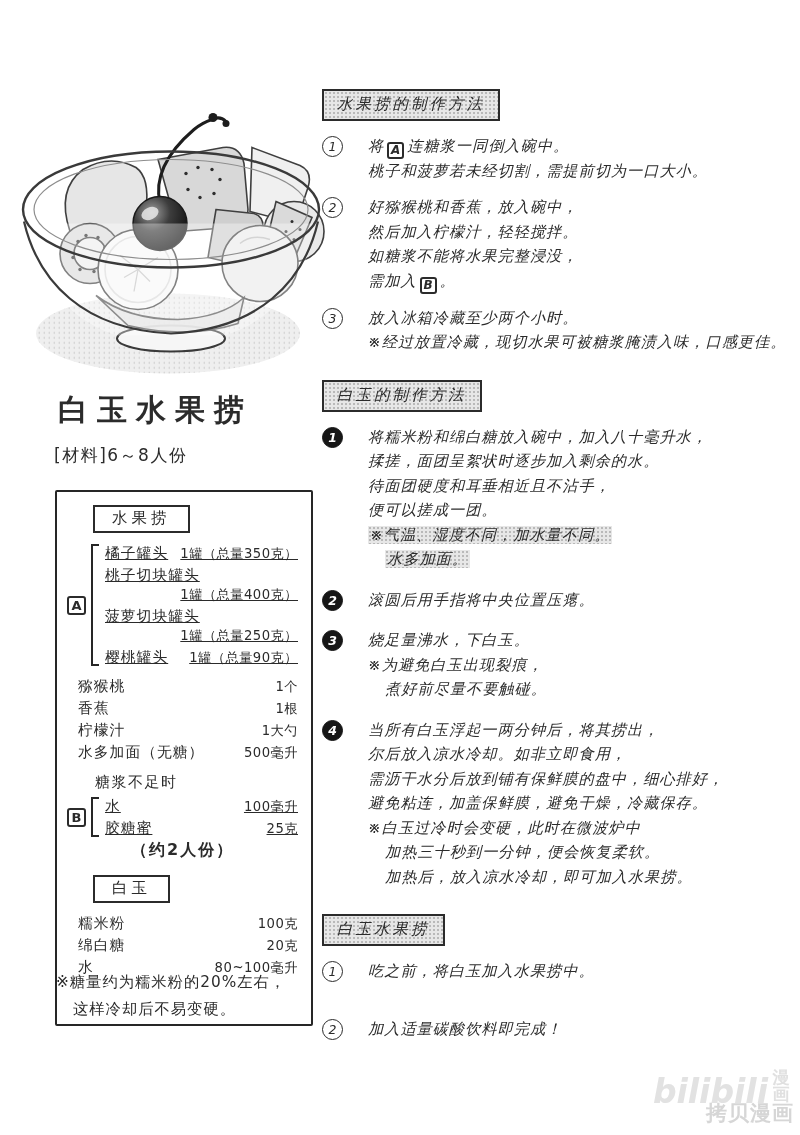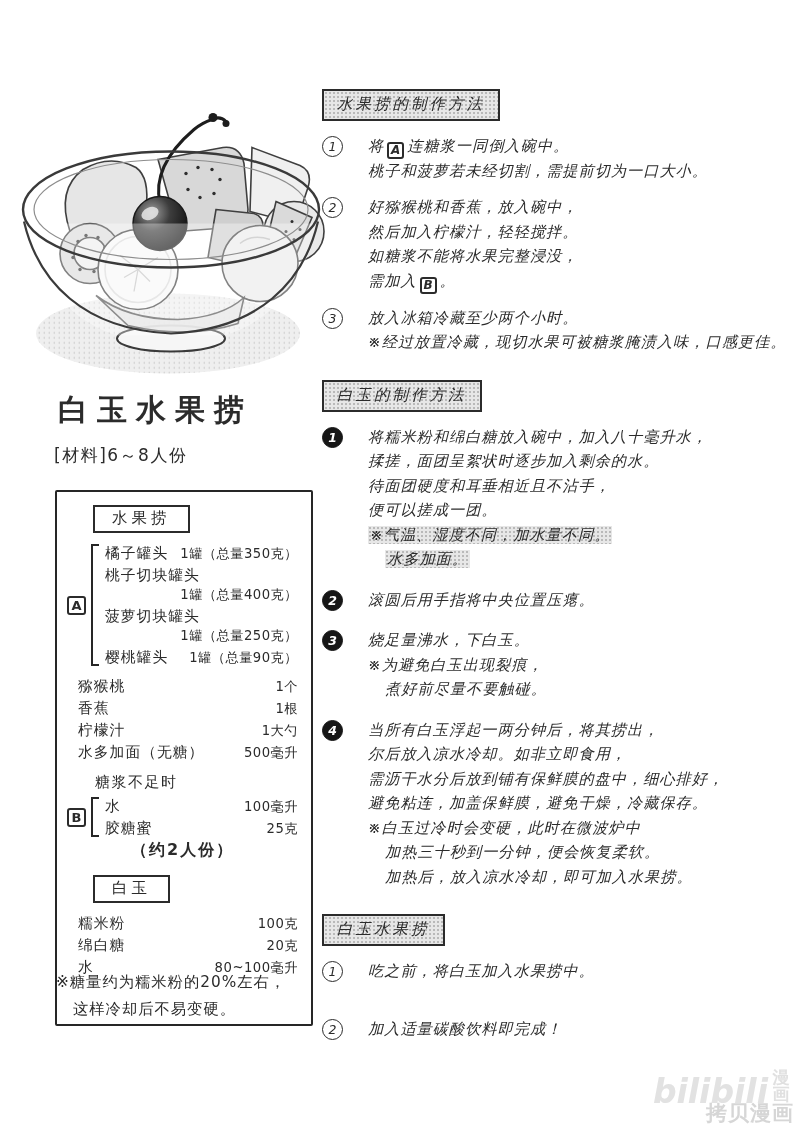--- a/index.html
+++ b/index.html
@@ -63,21 +63,21 @@
     background:#fff;
   }
   .group { display:flex; align-items:stretch; }
   .glabel { width:24px; display:flex; align-items:center; }
   .bracket {
     width:8px; margin:2px 6px 2px 0;
     border-left:2px solid #262626;
     border-top:2px solid #262626;
     border-bottom:2px solid #262626;
   }
-  .rows { flex:1; }
+  .rows { flex:1;text-decoration:underline; }
   .irow { display:flex; justify-content:space-between; align-items:baseline;
           font-size:14.8px; line-height:21px; letter-spacing:1px; }
   .irow .nm { white-space:nowrap; }
   .irow .qty { font-size:13.2px; letter-spacing:0.5px; white-space:nowrap; }
   .qline { text-align:right; font-size:13.2px; line-height:20px; letter-spacing:0.5px; }
   .loose { padding-left:11px; margin-top:7px; }
   .syrup-note { margin:10px 0 3px 28px; font-size:15px; letter-spacing:1.5px; }
   .b-serving { padding-left:64px; font-size:16px; line-height:22px; letter-spacing:2px;font-weight:bold; }
   .shira-label { margin-top:14px; }
   .shira-rows { padding-left:11px;text-align:center; }

